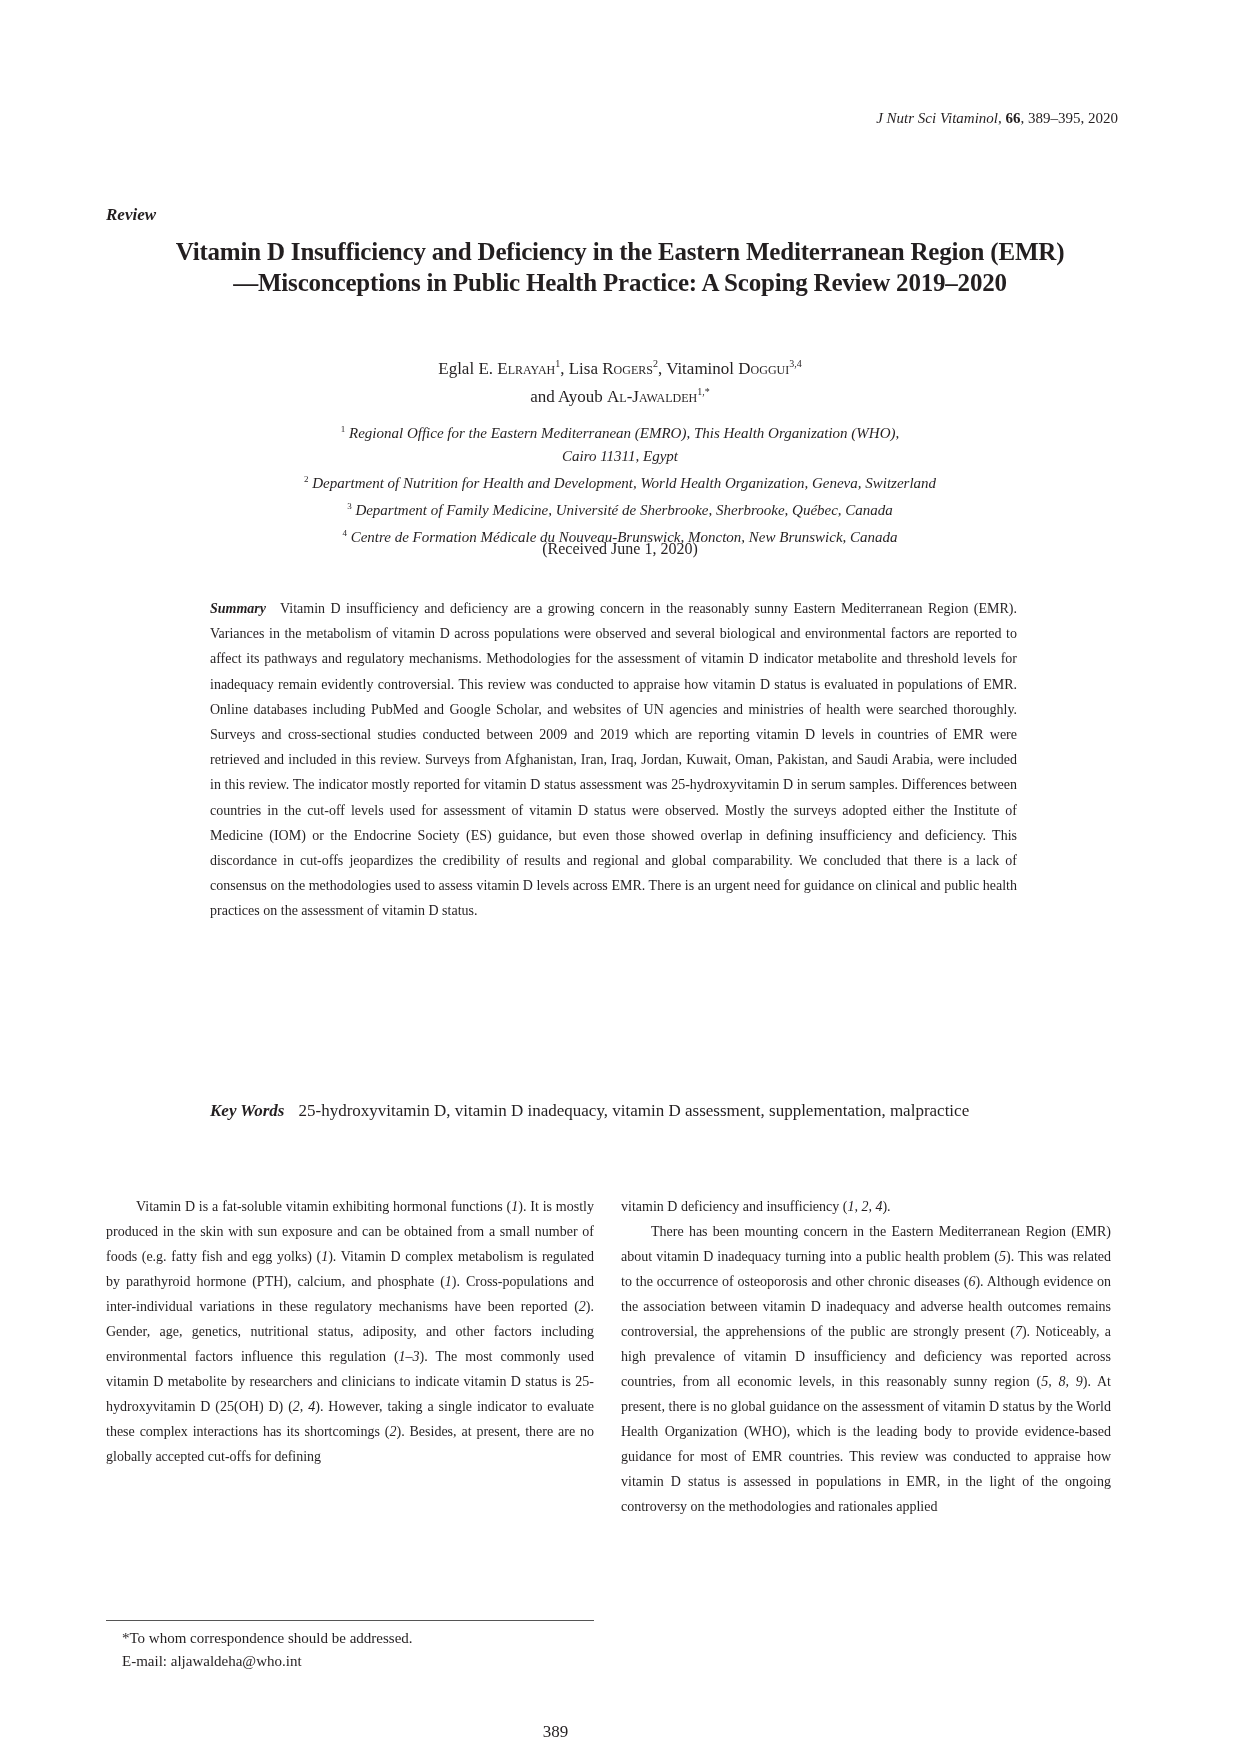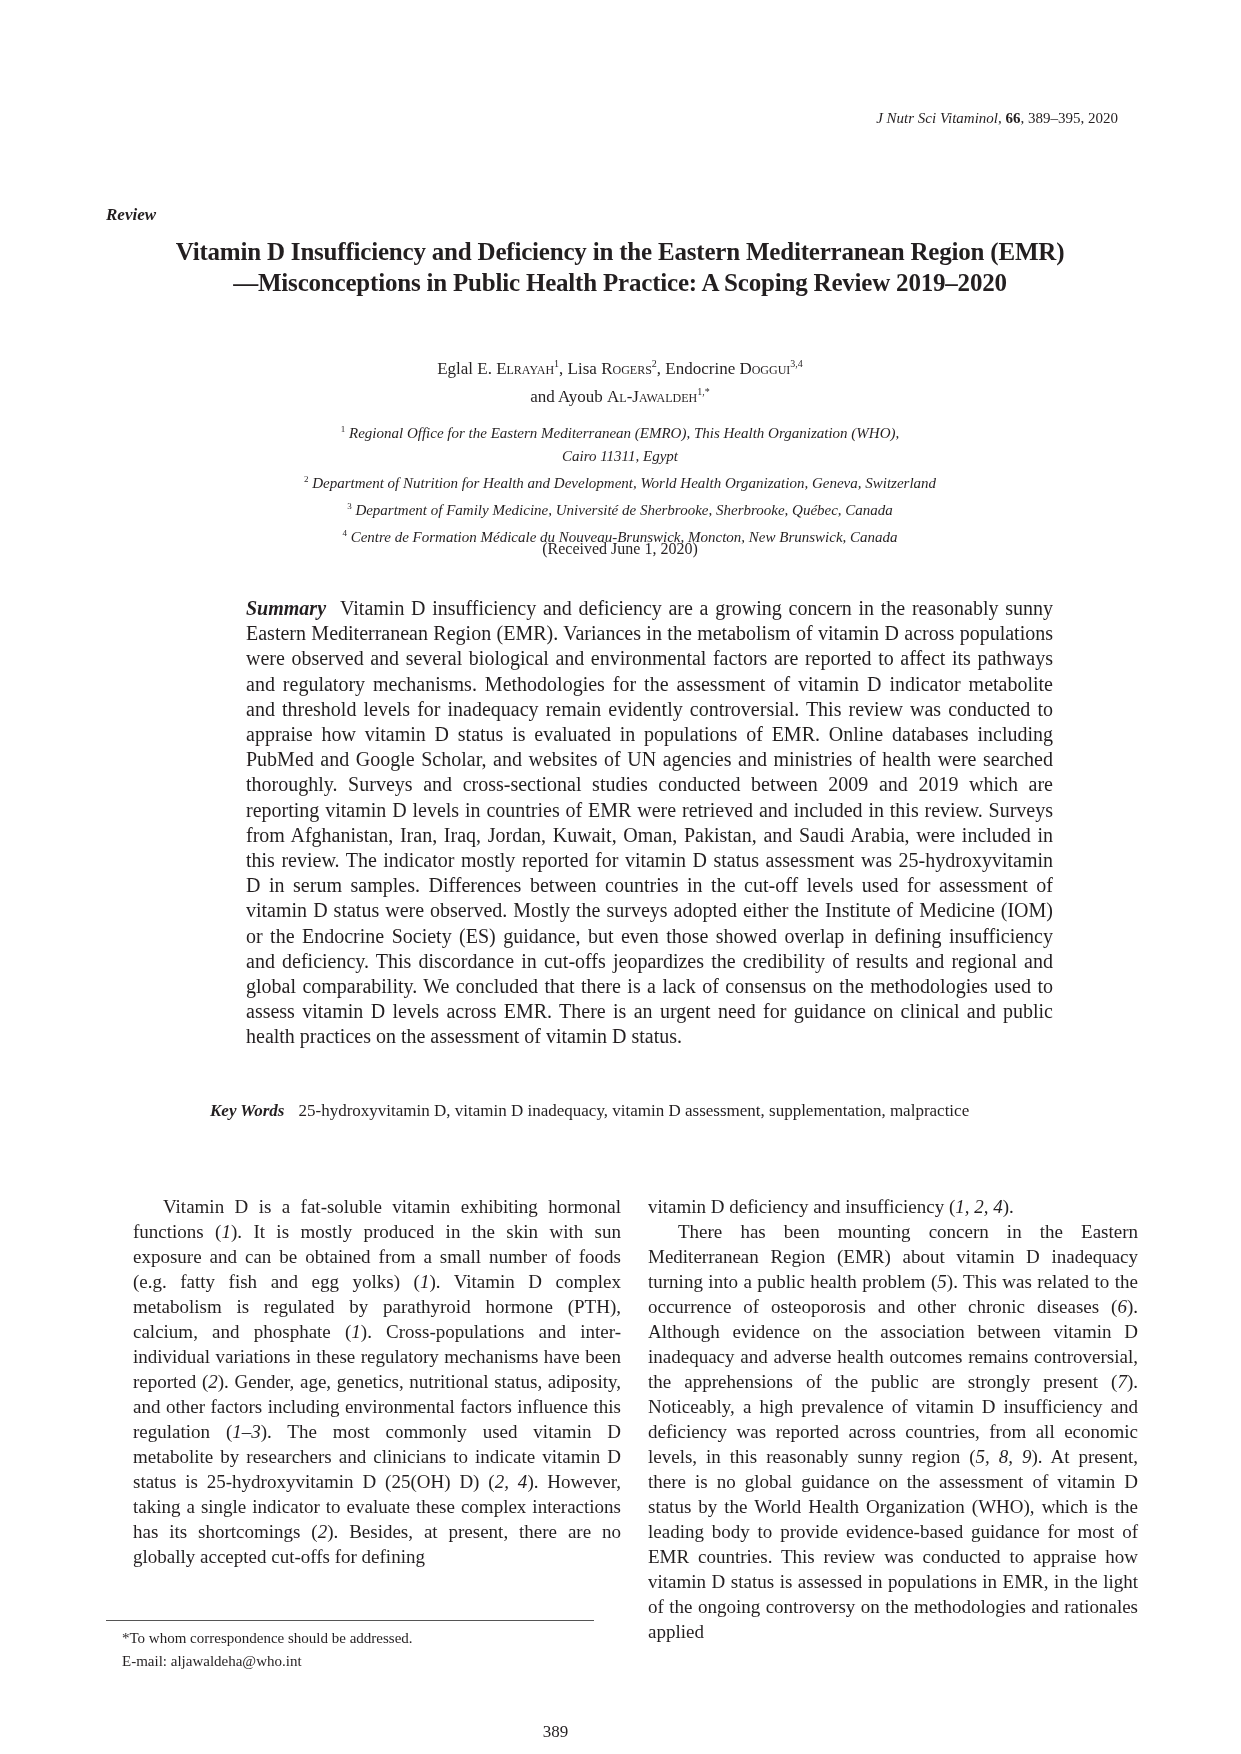--- a/index.html
+++ b/index.html
@@ -12,26 +12,26 @@
   .section-label { top: 205px; left: 106px; font-size: 17px; font-weight: bold; font-style: italic; }
   .title { top: 236px; left: 170px; width: 900px; text-align: center; font-size: 25px;
            font-weight: bold; line-height: 31px; letter-spacing: -0.2px; }
   .authors { top: 352px; left: 170px; width: 900px; text-align: center; font-size: 17px; line-height: 23px; }
   .authors .sc { font-variant: small-caps; }
   .authors sup { font-size: 10px; }
   .affils { top: 418px; left: 170px; width: 900px; text-align: center; font-size: 15px;
             font-style: italic; line-height: 23px; }
   .affils sup { font-size: 9px; font-style: normal; }
   .received { top: 540px; left: 170px; width: 900px; text-align: center; font-size: 16px; }
-  .abstract { top: 596px; left: 210px; width: 807px; font-size: 20px; line-height: 25.2px;
-              text-align: justify; margin-left: 36px; }
+  .abstract { top: 596px; left: 210px; width: 807px; font-size: 14px; line-height: 25.2px;
+              text-align: justify; }
   .abstract .lbl { font-weight: bold; font-style: italic; margin-right: 14px; }
   .keywords { top: 1098px; left: 210px; width: 807px; font-size: 17px; line-height: 25.2px; text-align: justify; }
   .keywords .lbl { font-weight: bold; font-style: italic; margin-right: 14px; font-family: Liberation Serif, serif; }
-  .col { font-size: 19px; line-height: 25px; text-align: justify; margin-left: 27px; }
+  .col { font-size: 14px; line-height: 25px; text-align: justify; }
   .col-left { top: 1194px; left: 106px; width: 488px; }
   .col-right { top: 1194px; left: 621px; width: 490px; }
   .col p { margin: 0; }
   .indent { text-indent: 30px; }
   .col i { font-style: italic; }
   .footnote-rule { top: 1620px; left: 106px; width: 488px; height: 0; border-top: 1.5px solid #555; }
   .footnote { top: 1627px; left: 106px; width: 488px; font-size: 15px; line-height: 23px; }
   .footnote .line1 { padding-left: 16px; }
   .footnote .line2 { padding-left: 16px; }
   .page-num { top: 1722px; left: 0; width: 1111px; text-align: center; font-size: 17px; }
@@ -39,21 +39,21 @@
 </head>
 <body>
 
 <div class="abs journal-ref"><span class="jn">J Nutr Sci Vitaminol</span>, <span class="vol">66</span><span>, 389–395, 2020</span></div>
 
 <div class="abs section-label">Review</div>
 
 <div class="abs title">Vitamin D Insufficiency and Deficiency in the Eastern Mediterranean Region (EMR)—Misconceptions in Public Health Practice: A Scoping Review 2019–2020</div>
 
 <div class="abs authors">
-  <span>Eglal E.</span> <span class="sc">Elrayah</span><sup>1</sup><span>, </span><span>Lisa</span> <span class="sc">Rogers</span><sup>2</sup><span>, </span><span>Endocrine</span> <span class="sc">Doggui</span><sup>3,4</sup><br>
+  <span>Eglal E.</span> <span class="sc">Elrayah</span><sup>1</sup><span>, </span><span>Lisa</span> <span class="sc">Rogers</span><sup>2</sup><span>, </span><span>Vitaminol</span> <span class="sc">Doggui</span><sup>3,4</sup><br>
   <span>and </span><span>Ayoub</span> <span class="sc">Al-Jawaldeh</span><sup>1,*</sup>
 </div>
 
 <div class="abs affils">
   <div><sup>1</sup> <span>Regional Office for the Eastern Mediterranean (EMRO), This Health Organization (WHO),</span><br><span>Cairo 11311, Egypt</span></div>
   <div><sup>2</sup> <span>Department of Nutrition for Health and Development, World Health Organization, Geneva, Switzerland</span></div>
   <div><sup>3</sup> <span>Department of Family Medicine, Université de Sherbrooke, Sherbrooke, Québec, Canada</span></div>
   <div><sup>4</sup> <span>Centre de Formation Médicale du Nouveau-Brunswick, Moncton, New Brunswick, Canada</span></div>
 </div>
 

